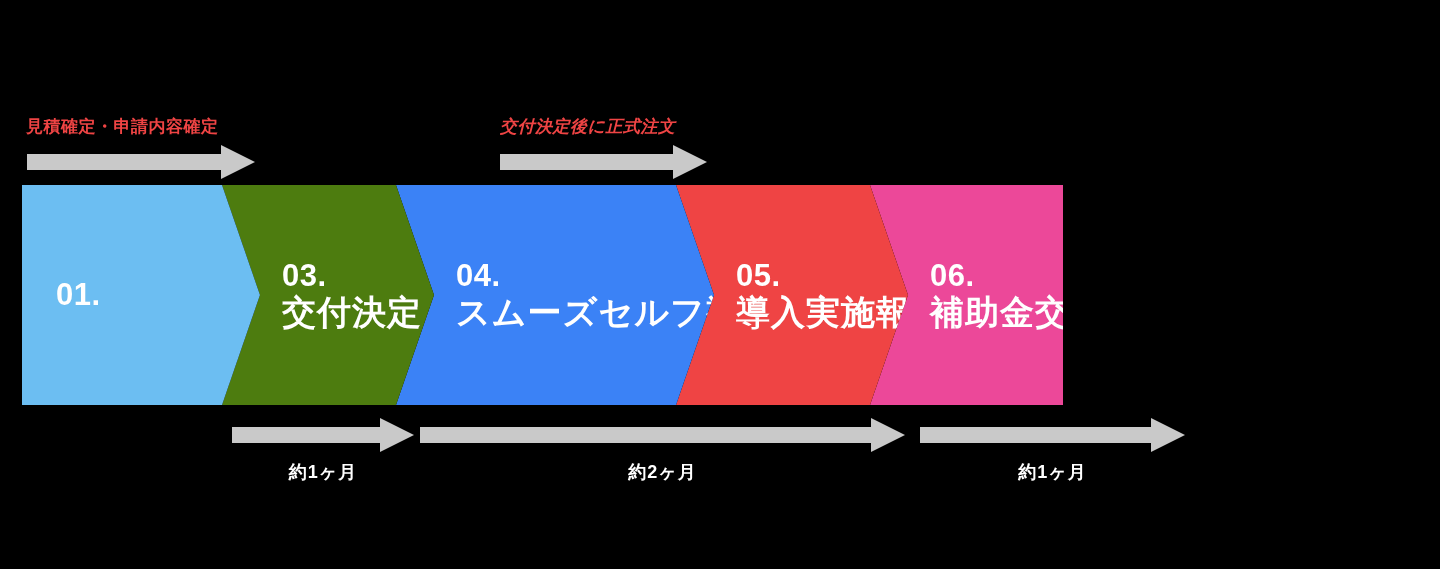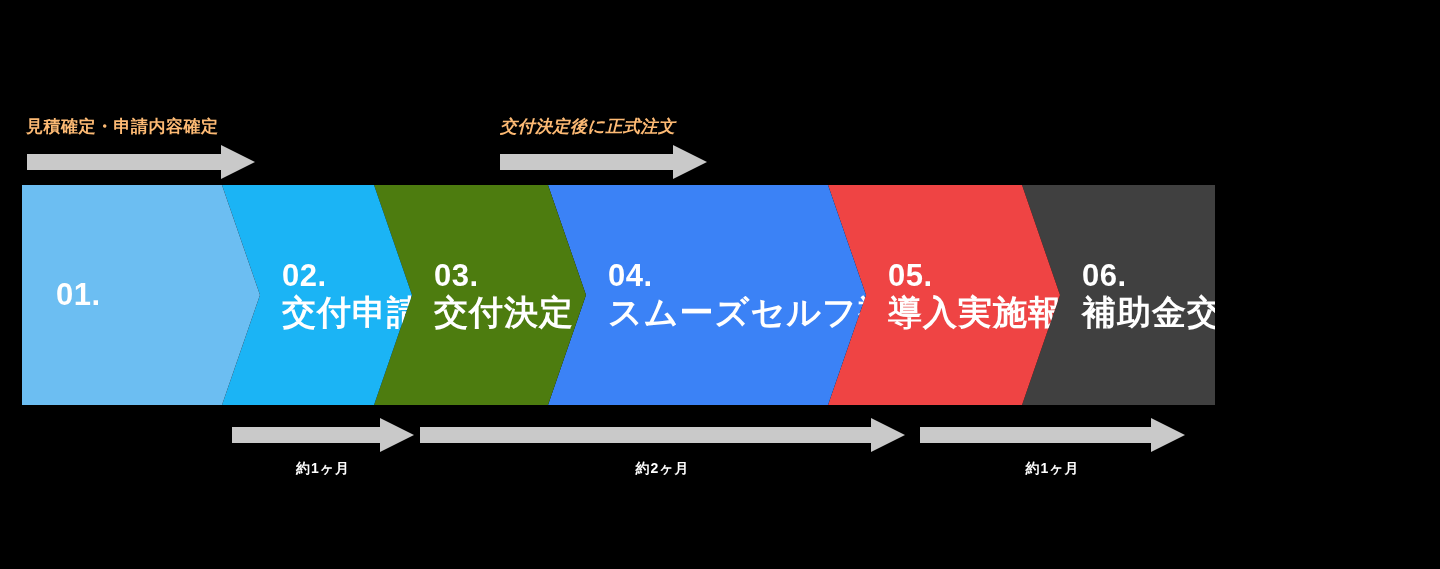--- a/index.html
+++ b/index.html
@@ -2,41 +2,41 @@
 <html><head>
 <meta charset="utf-8">
 <style>
   html,body{margin:0;padding:0;background:#000;}
   body{width:1440px;height:569px;overflow:hidden;
        font-family:"Liberation Sans","DejaVu Sans",sans-serif;}
 
   #stage{position:relative;width:1440px;height:569px;background:#000;}
 
   
-  .top-note{position:absolute;color:#fdba74;font-weight:700;font-size:17px;
+  .top-note{position:absolute;color:#ef4444;font-weight:700;font-size:17px;
             letter-spacing:.5px;white-space:nowrap;}
 
   .arrow{position:absolute;height:34px;}
   .arrow .shaft{position:absolute;left:0;top:9px;height:16px;background:#c9c9c9;}
   .arrow .head{position:absolute;top:0;width:0;height:0;
                border-top:17px solid transparent;border-bottom:17px solid transparent;
                border-left:34px solid #c9c9c9;}
 
   
   #band{position:absolute;left:22px;top:185px;width:1383px;height:220px;
         display:flex;}
   .seg{position:relative;height:220px;display:flex;flex-direction:column;
        justify-content:center;box-sizing:border-box;}
   .seg .txt{position:relative;z-index:3;color:#fff;font-weight:700;
             line-height:1.12;text-shadow:0 0 1px rgba(0,0,0,.06);}
   .seg .num{font-size:31px;letter-spacing:.5px;}
   .seg .lbl{font-size:34px;letter-spacing:1px;white-space:nowrap;}
 
   
-  .bot-note{position:absolute;color:#fff;font-weight:700;font-size:14px;
+  .bot-note{position:absolute;color:#fff;font-weight:700;font-size:18px;
             letter-spacing:1px;white-space:nowrap;text-align:center;}
 </style>
 </head>
 <body>
 
 <div id="stage">
 
   <div id="top-annotations">
       <div class="top-note" style="left: 26px; top: 115px;">見積確定・申請内容確定</div>
       <div class="arrow" style="left: 27px; top: 145px; width: 228px;">
@@ -49,45 +49,39 @@
         <div class="head" style="left: 173px;"></div>
       </div>
     </div>
 
   <div id="band" style="left: 22px; top: 185px; width: 1383px; height: 220px;">
       <div class="seg" style="width: 238px; background: rgb(108, 190, 242); margin-left: 0px; padding-left: 34px; z-index: 6; clip-path: polygon(0px 0px, calc(100% - 38px) 0px, 100% 50%, calc(100% - 38px) 100%, 0px 100%);">
         <div class="txt">
           <div class="num">01.</div>
         </div>
       </div>
-      <div class="seg" style="width: 190px; background: rgb(27, 180, 245); margin-left: -38px; padding-left: 60px; z-index: 5; clip-path: polygon(0px 0px, calc(100% - 38px) 0px, 100% 50%, calc(100% - 38px) 100%, 0px 100%, 38px 50%);">
-        <div class="txt">
-          <div class="num">02.</div>
-          <div class="lbl">交付申請</div>
-        </div>
-      </div>
       <div class="seg" style="width: 212px; background: #4d7c0f; margin-left: -38px; padding-left: 60px; z-index: 4; clip-path: polygon(0px 0px, calc(100% - 38px) 0px, 100% 50%, calc(100% - 38px) 100%, 0px 100%, 38px 50%);">
         <div class="txt">
           <div class="num">03.</div>
           <div class="lbl">交付決定</div>
         </div>
       </div>
       <div class="seg" style="width: 318px; background: #3b82f6; margin-left: -38px; padding-left: 60px; z-index: 3; clip-path: polygon(0px 0px, calc(100% - 38px) 0px, 100% 50%, calc(100% - 38px) 100%, 0px 100%, 38px 50%);">
         <div class="txt">
           <div class="num">04.</div>
           <div class="lbl">スムーズセルフ導入</div>
         </div>
       </div>
       <div class="seg" style="width: 232px; background: #ef4444; margin-left: -38px; padding-left: 60px; z-index: 2; clip-path: polygon(0px 0px, calc(100% - 38px) 0px, 100% 50%, calc(100% - 38px) 100%, 0px 100%, 38px 50%);">
         <div class="txt">
           <div class="num">05.</div>
           <div class="lbl">導入実施報告</div>
         </div>
       </div>
-      <div class="seg" style="width: 193px; background: #404040; margin-left: -38px; padding-left: 60px; z-index: 1; clip-path: polygon(0px 0px, 100% 0px, 100% 100%, 0px 100%, 38px 50%);">
+      <div class="seg" style="width: 193px; background: #ec4899; margin-left: -38px; padding-left: 60px; z-index: 1; clip-path: polygon(0px 0px, 100% 0px, 100% 100%, 0px 100%, 38px 50%);">
         <div class="txt">
           <div class="num">06.</div>
           <div class="lbl">補助金交付</div>
         </div>
       </div>
     </div>
 
   <div id="bottom-annotations">
       <div class="arrow" style="left: 232px; top: 418px; width: 182px;">
         <div class="shaft" style="width: 148px;"></div>

